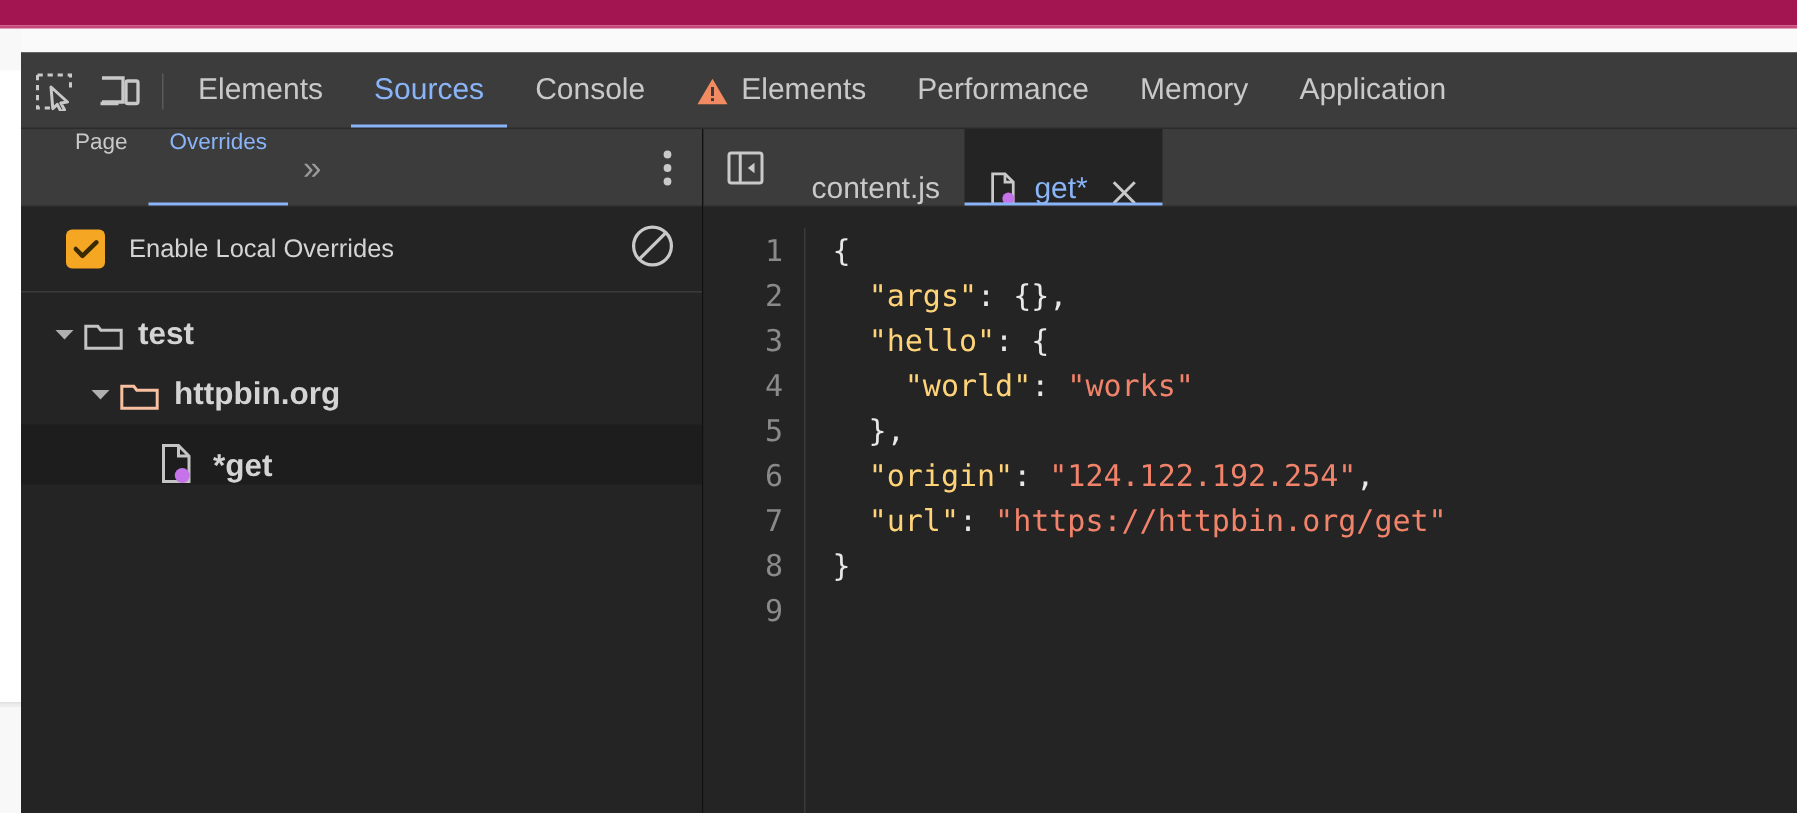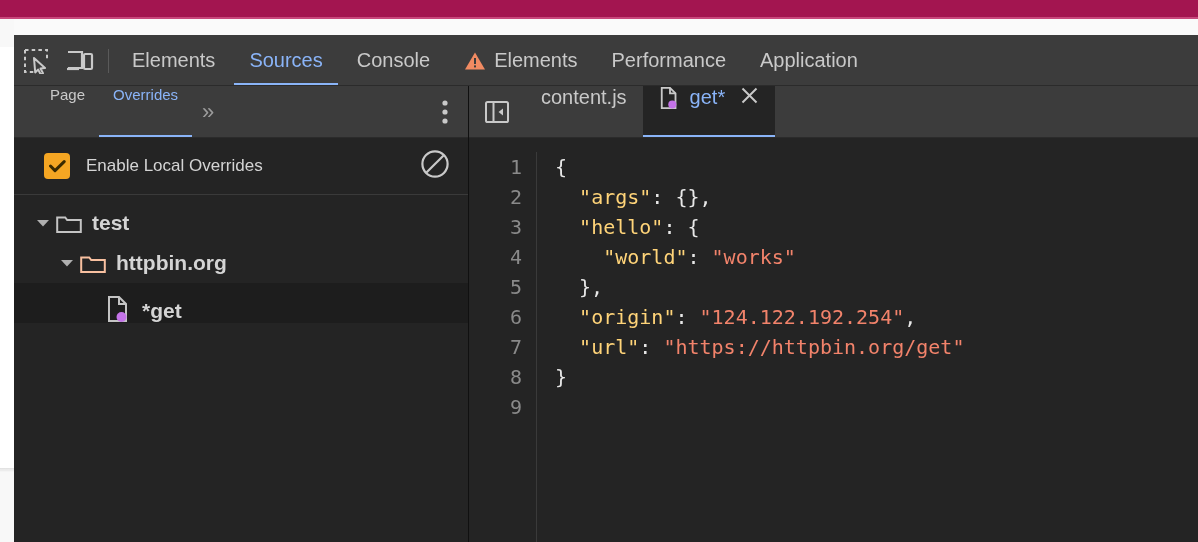--- a/index.html
+++ b/index.html
@@ -69,21 +69,21 @@
   .trow.selected { background:#1d1d1d; }
   .tri { width:22px; flex:none; display:flex; align-items:center; justify-content:center; }
   .ticon { width:30px; flex:none; display:flex; align-items:center; justify-content:center; }
   .tlabel { margin-left:8px; }
 
   
   .editor { flex:1; background:#242424; display:flex; flex-direction:column; min-width:0; }
   .etabs { position:relative; height:52px; background:#3c3c3c; display:flex; align-items:center; }
   .etabs:after { content:""; position:absolute; left:0; bottom:0; width:100%; height:1px; background:#2b2b2b; }
   .panel-btn { width:56px; height:52px; display:flex; align-items:center; justify-content:center; }
-  .etab { position:relative; height:52px; display:flex; align-items:flex-start; gap:9px; padding:0 16px; color:#c9c9c9; font-size:20px; }
+  .etab { position:relative; height:52px; display:flex; align-items:flex-end; gap:9px; padding:0 16px; color:#c9c9c9; font-size:20px; }
   .etab.active { color:#8ab4f8; background:#242424; }
   .etab.active:after { content:""; position:absolute; left:0; right:0; bottom:0; height:3px; background:#8ab4f8; }
   .tab-close { margin-left:6px; color:#c9c9c9; display:flex; align-items:center; }
 
   .code { flex:1; display:flex; background:#242424; padding-top:14px; font-family:"DejaVu Sans Mono", monospace; font-size:20px; }
   .gutter { width:68px; flex:none; text-align:right; padding-right:14px; color:#8a8a8a; border-right:1px solid #3a3a3a; }
   .gutter div, .codelines div { height:30px; line-height:30px; white-space:pre; }
   .codelines { padding-left:18px; color:#e8e8e8; }
   .k { color:#ffd479; }
   .s { color:#f2836b; }
@@ -139,20 +139,23 @@
           <svg width="22" height="20" viewBox="0 0 22 20">
             <path d="M11,1.5 L21,18.5 L1,18.5 Z" fill="#f28b62"></path>
             <rect x="10" y="7" width="2" height="6" fill="#3c3c3c"></rect>
             <rect x="10" y="14.4" width="2" height="2" fill="#3c3c3c"></rect>
           </svg>
         </span>
         <span>Elements</span>
       </div>
       <div class="mtab">
         <span>Performance</span>
+      </div>
+      <div class="mtab">
+        <span>Memory</span>
       </div>
       <div class="mtab">
         <span>Application</span>
       </div>
     </div>
 
     <div class="dt-body">
 
       <div class="navigator">
 

